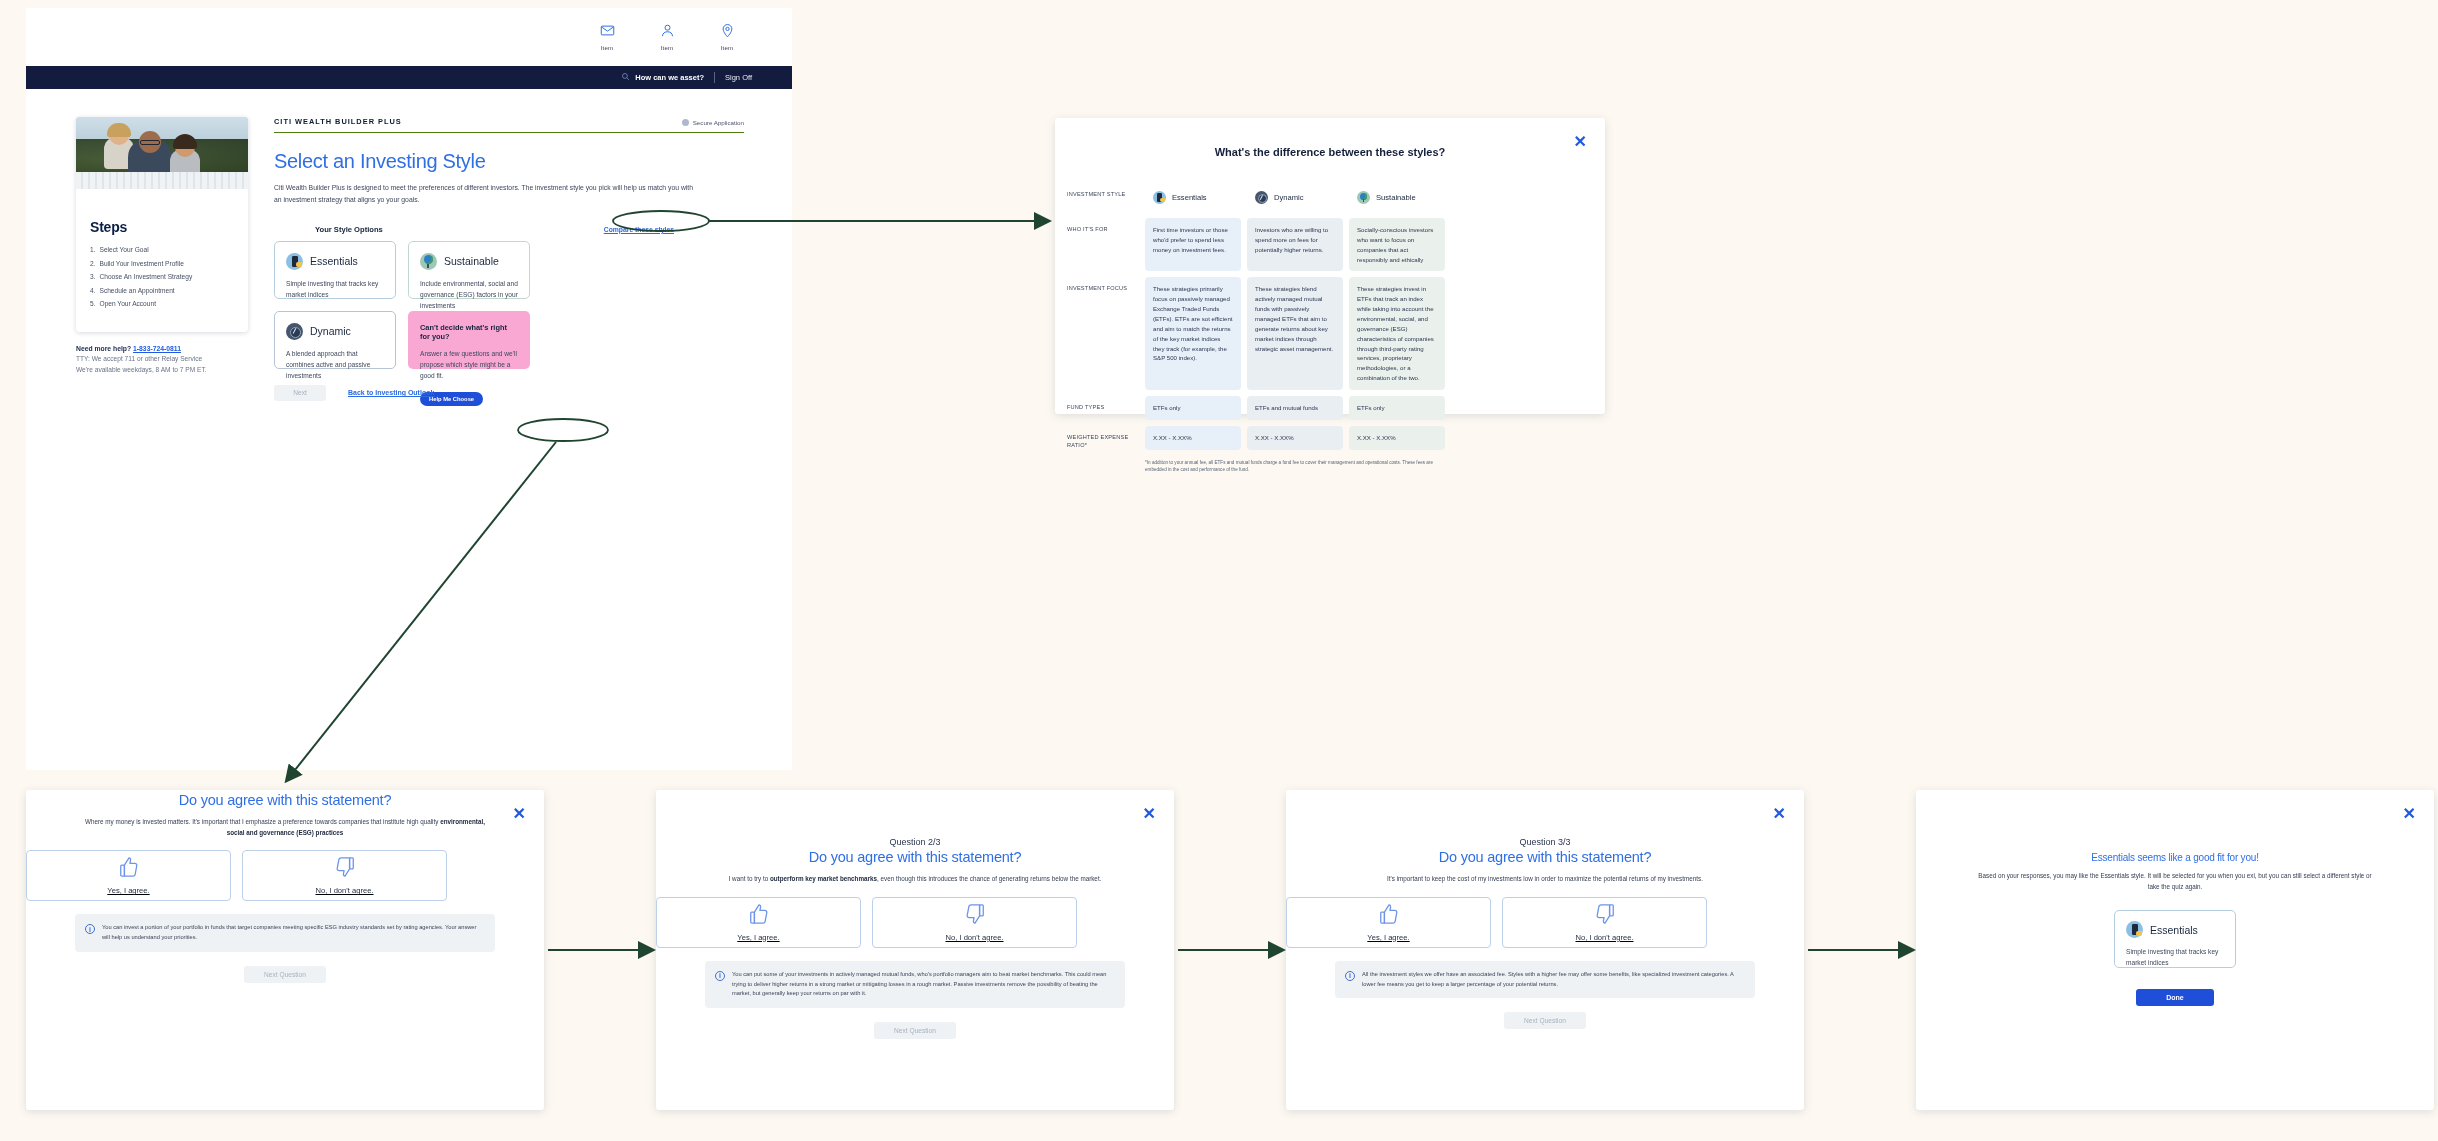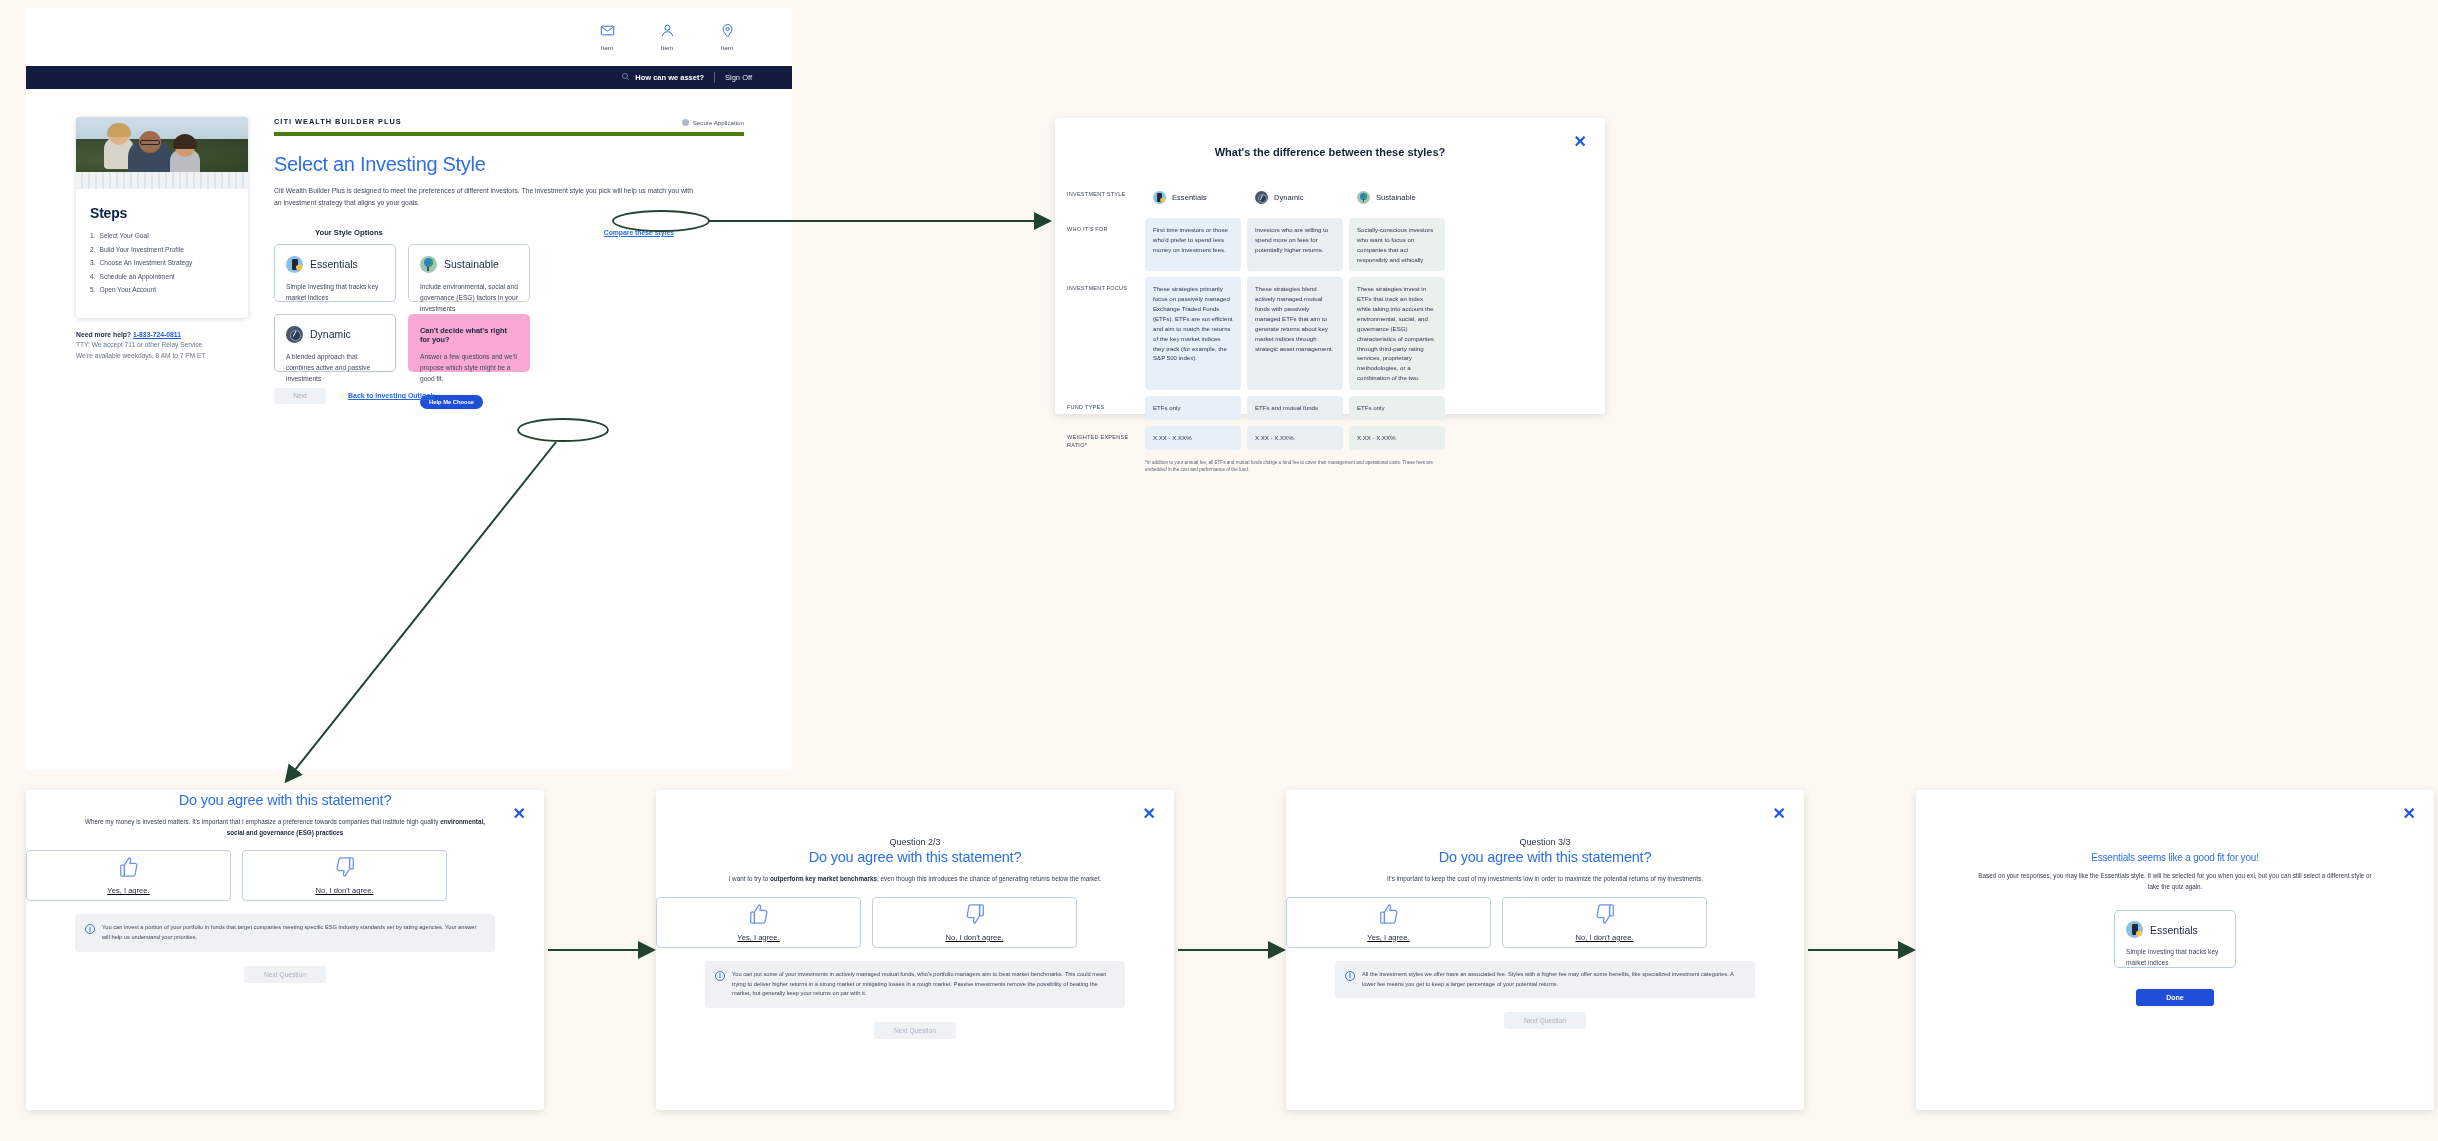--- a/index.html
+++ b/index.html
@@ -40,32 +40,32 @@
   .hero-photo .fence { position:absolute; left:0; right:0; bottom:0; height:17px; background: repeating-linear-gradient(90deg, #f0f3f5 0 5px, #dfe5e8 5px 7px); }
   .hero-photo .dad { position:absolute; left:52px; bottom:4px; width:44px; height:46px; background:#3a4a5c; border-radius:18px 18px 6px 6px; }
   .hero-photo .dadhead { position:absolute; left:63px; bottom:36px; width:22px; height:22px; background:#9c6c4d; border-radius:50%; }
   .hero-photo .glasses { position:absolute; left:64px; bottom:44px; width:20px; height:5px; border:1.2px solid #21262e; border-radius:2px; }
   .hero-photo .kidL { position:absolute; left:28px; bottom:20px; width:30px; height:32px; background:#d8d3c9; border-radius:12px 12px 4px 4px; }
   .hero-photo .kidLhead { position:absolute; left:33px; bottom:44px; width:20px; height:20px; background:#e0b289; border-radius:50%; }
   .hero-photo .kidLhair { position:absolute; left:31px; bottom:52px; width:24px; height:14px; background:#c8a15e; border-radius:12px 12px 3px 3px; }
   .hero-photo .kidR { position:absolute; left:94px; bottom:6px; width:30px; height:34px; background:#b9bcc0; border-radius:12px 12px 4px 4px; }
   .hero-photo .kidRhead { position:absolute; left:99px; bottom:32px; width:20px; height:20px; background:#cf9a6d; border-radius:50%; }
   .hero-photo .kidRhair { position:absolute; left:97px; bottom:40px; width:24px; height:15px; background:#3a2a1e; border-radius:12px 12px 3px 3px; }
-  .steps-wrap { padding: 16px 14px 18px 14px; }
+  .steps-wrap { padding: 30px 14px 18px 14px; }
   .steps-title { font-size: 14px; font-weight: bold; color: #0a1f44; letter-spacing: -.2px; }
   .steps-list { margin-top: 11px; list-style: none; }
   .steps-list li { font-size: 6.6px; color: #454f63; margin-bottom: 6.5px; display: flex; gap: 4px; }
   .steps-list li .num { color: #454f63; }
   .help-block { margin-top: 13px; }
   .help-line1 { font-size: 6.8px; font-weight: bold; color: #1b2a4a; }
   .help-line1 a { color: #1f5ae0; text-decoration: underline; }
   .help-line2, .help-line3 { font-size: 6.6px; color: #6a7387; margin-top: 3.5px; }
   
   .content { width: 470px; }
-  .brand-row { display: flex; justify-content: space-between; align-items: flex-end; border-bottom: 4px solid #4d7c0f; padding-bottom: 6px; }
+  .brand-row { display: flex; justify-content: space-between; align-items: flex-end; border-bottom: 1px solid #4d7c0f; padding-bottom: 6px; }
   .brand-name { font-size: 7.4px; font-weight: bold; letter-spacing: 1px; color: #0c1a35; }
   .secure-row { display: flex; align-items: center; gap: 4px; }
   .secure-dot { width: 7px; height: 7px; border-radius: 50%; background: #aeb8cc; }
   .secure-text { font-size: 6.2px; color: #4b5569; }
   .page-title { font-size: 20px; color: #2f6fe4; font-weight: normal; margin-top: 17px; letter-spacing: -.3px; }
   .page-desc { font-size: 6.8px; color: #3d465c; line-height: 1.75; margin-top: 9px; width: 420px; }
   .options-row { display: flex; justify-content: space-between; align-items: center; margin-top: 19px; width: 400px; }
   .options-label { font-size: 7.6px; font-weight: bold; color: #17233d; margin-left: 41px; }
   .compare-link { font-size: 6.8px; color: #2b6ae0; text-decoration: underline; font-weight: 600; }
   .cards-grid { margin-top: 7px; display: grid; grid-template-columns: 122px 122px; gap: 12px; }

